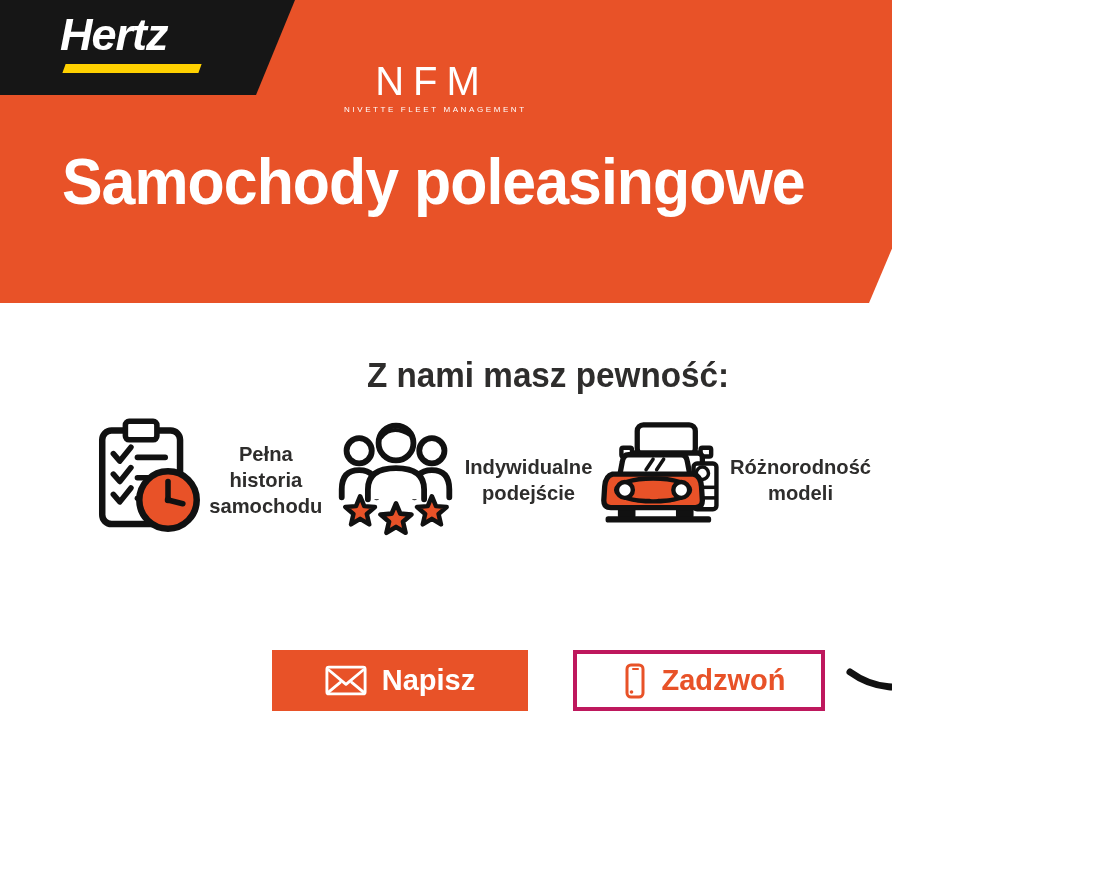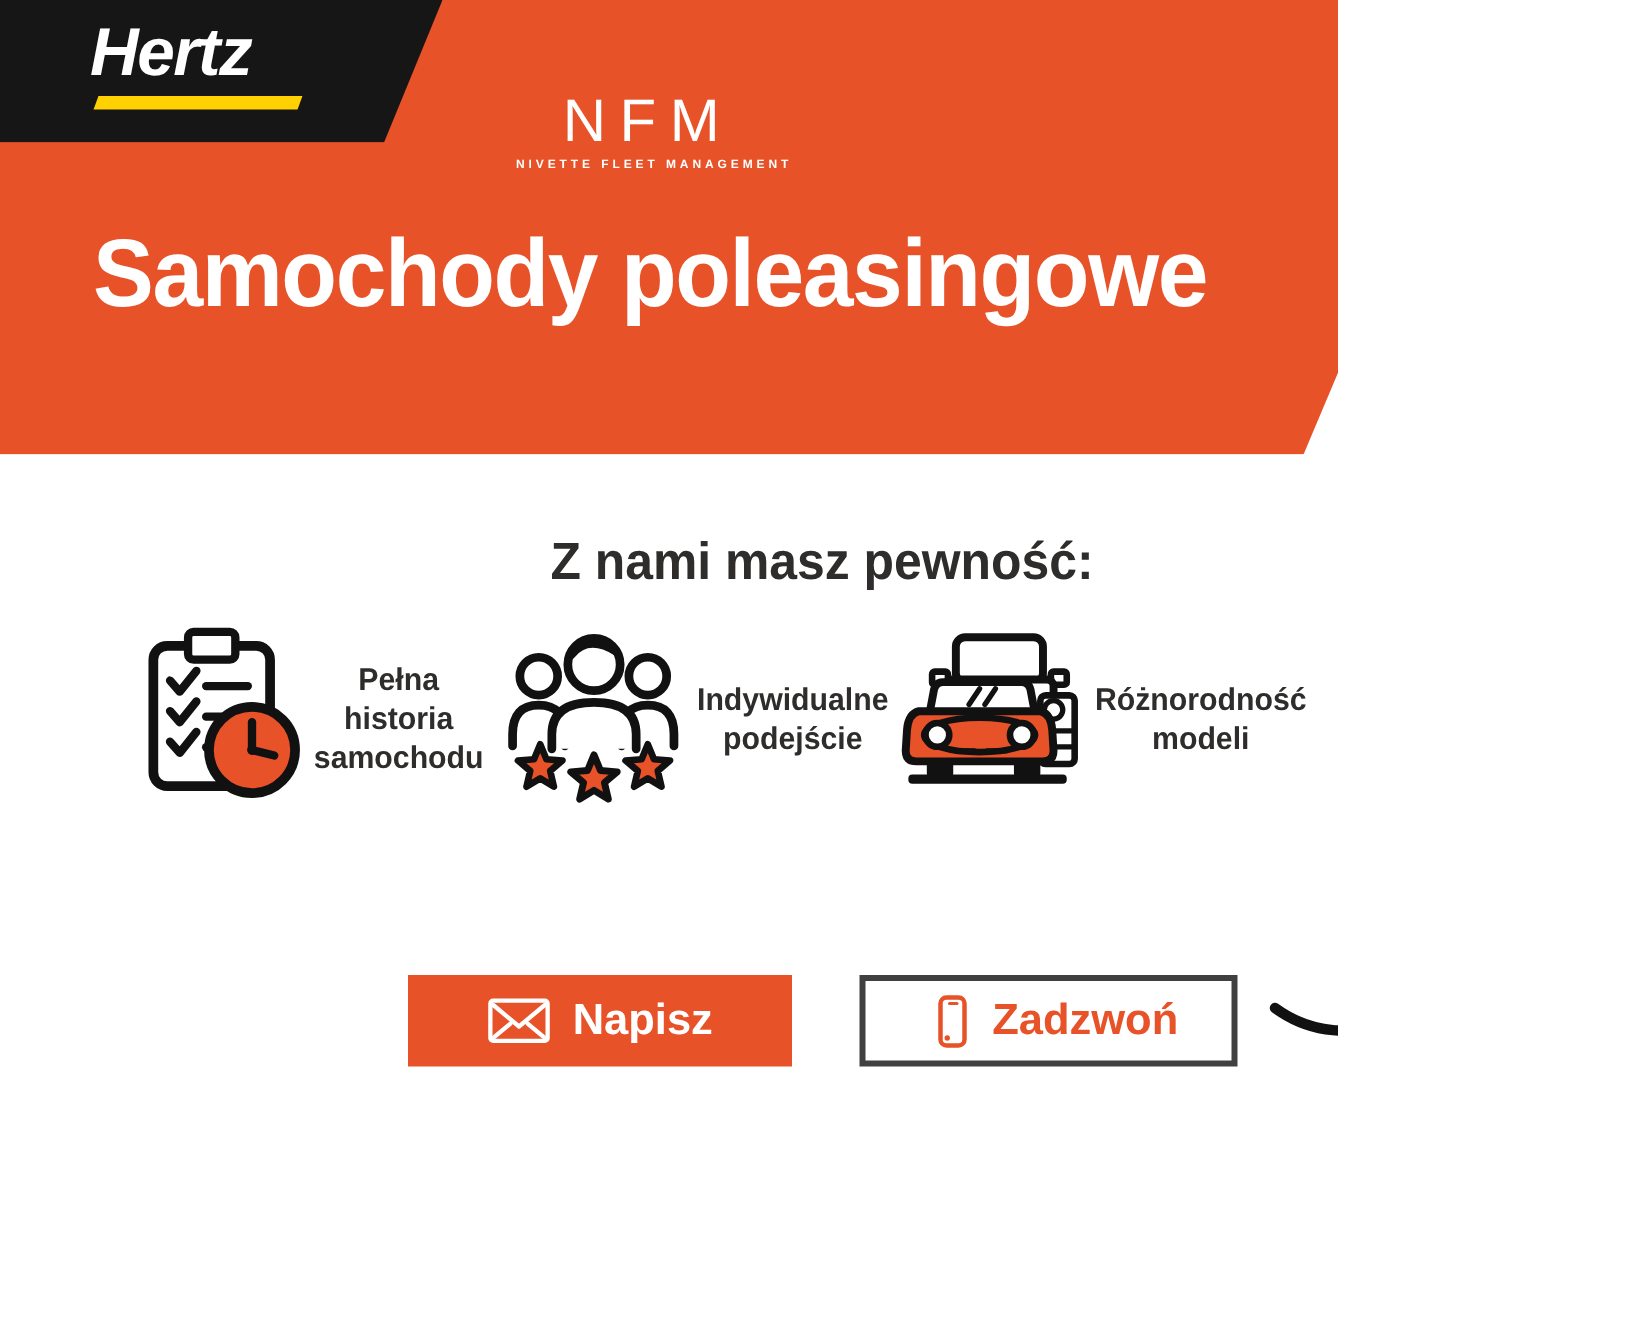--- a/index.html
+++ b/index.html
@@ -30,21 +30,21 @@
     display:block; position:absolute; left:4px; top:54px;
     width:136px; height:9px; background:#FFD100;
     transform:skewX(-20deg);
   }
   .nfm { position:absolute; left:344px; top:16px; width:170px; text-align:center;margin-top:44px; }
   .nfm-text {
     color:#ffffff; font-size:40px; line-height:42px; font-weight:normal;
     letter-spacing:9px; margin-left:6px;
   }
   .nfm-tagline {
-    color:#ffffff; font-size:8px; font-weight:bold; letter-spacing:2.6px;
+    color:#ffffff; font-size:8px; font-weight:normal; letter-spacing:2.6px;
     margin-top:3px; white-space:nowrap;
   }
   .title {
     position:absolute; left:62px; top:150px;
     color:#ffffff; font-weight:bold; font-size:64px; line-height:1;
     letter-spacing:-1px; white-space:nowrap;
     transform:scaleX(0.95); transform-origin:left center;
   }
 
   
@@ -72,21 +72,21 @@
     position:absolute; top:650px; height:61px;
     display:flex; align-items:center; justify-content:center; gap:15px;
     font-family:"Liberation Sans", sans-serif;
     font-weight:bold; font-size:29px; cursor:pointer;
   }
   .btn-write {
     left:272px; width:256px; background:#E85228; border:none; color:#ffffff;
   }
   .btn-call {
     left:573px; width:252px; background:#ffffff;
-    border:4px solid #404040; color:#E85228;padding-left:12px;
+    border:4px solid #be185d; color:#E85228;padding-left:12px;
   }
 
   
   .arrow { position:absolute; left:840px; top:604px; width:185px; height:100px; }
 </style>
 </head>
 <body>
 
 <div id="canvas">
 

